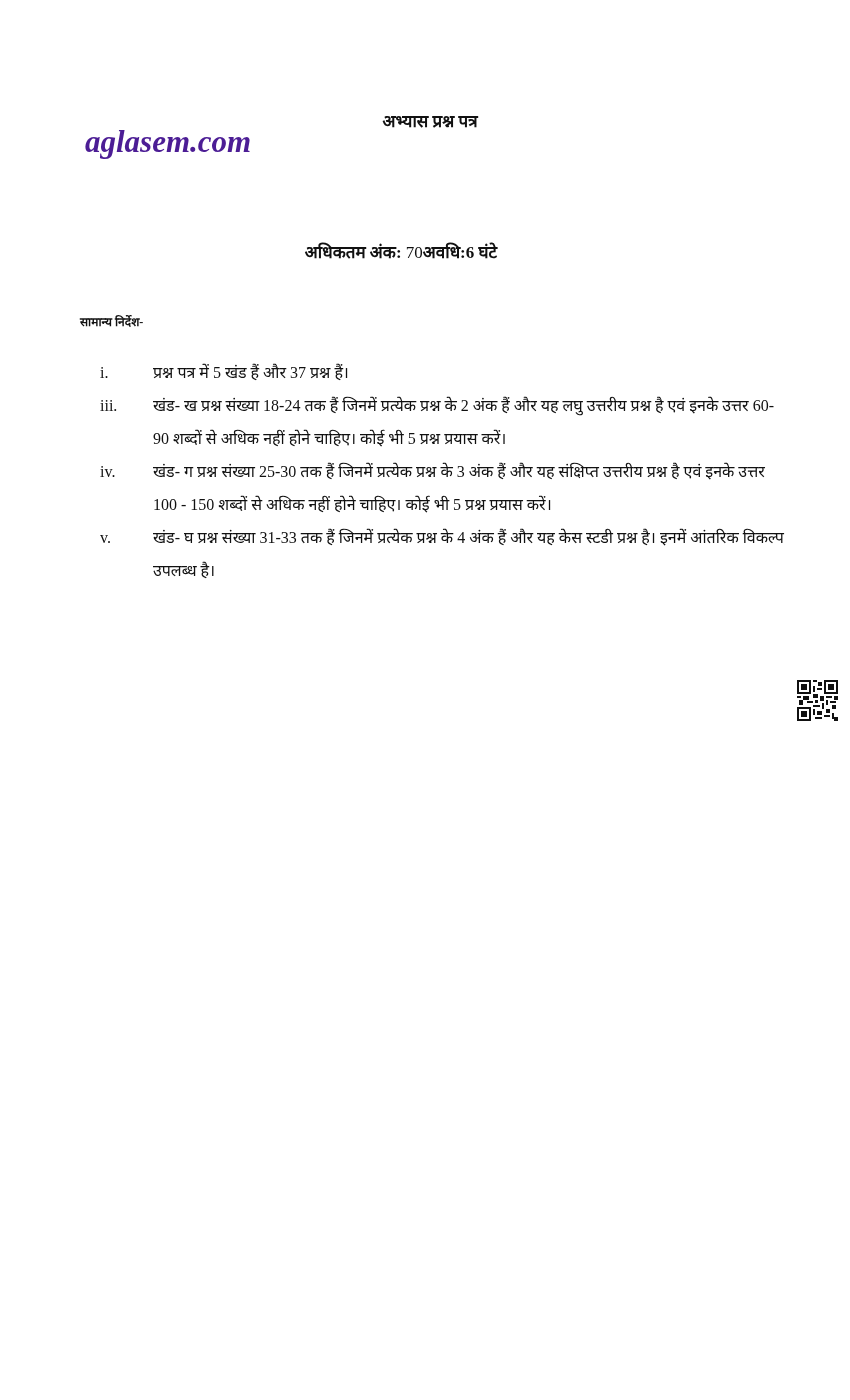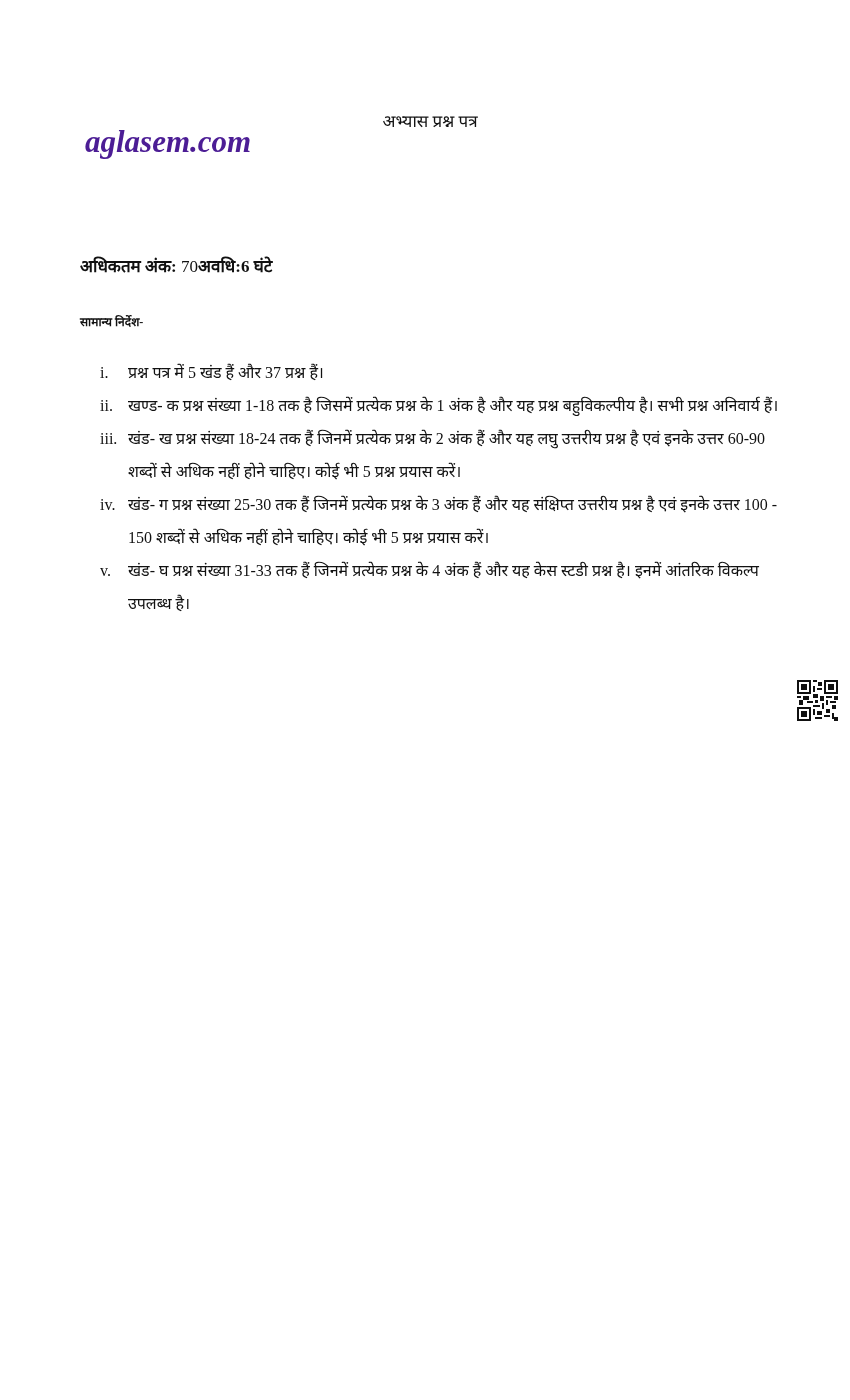--- a/index.html
+++ b/index.html
@@ -8,46 +8,46 @@
       font-family: "Liberation Serif", "DejaVu Serif", serif;
       color: #111111;
     }
     .logo {
       position: absolute; left: 85px; top: 124px;
       font-family: Liberation Serif, serif; font-style: italic; font-weight: bold;
       font-size: 31px; letter-spacing: 0px; color: #4c1d95;
     }
     .header {
       position: absolute; left: 300px; width: 260px; top: 108px;
-      text-align: center; font-weight: normal; font-size: 17px; line-height: 28px;
+      text-align: center; font-weight: bold; font-size: 17px; line-height: 28px;
     }
     .header .line { display: block; }
     .header .line.subject { margin-left: -20px; margin-right: -20px; }
     .meta-row {
-      position: absolute; left: 80px; right: 128px; top: 254px;
-      display: flex; justify-content: flex-start;
+      position: absolute; left: 80px; right: 128px; top: 240px;
+      display: flex; justify-content: center;
       font-weight: bold; font-size: 17px;
     }
     .meta-row .num { font-weight: normal; }
     .section-title {
       position: absolute; left: 80px; top: 313px;
       font-weight: bold; font-size: 12px;
     }
     .instructions {
       position: absolute; left: 80px; top: 356px; width: 705px;
       margin: 0; padding: 0; list-style: none;
       font-size: 16px; line-height: 33px;
     }
     .instructions li { display: flex; }
     .instructions .roman {
       width: 48px; flex: 0 0 48px; text-align: right; padding-right: 0px;
       box-sizing: border-box; margin-right: 0;
     }
     .instructions .roman span { display: inline-block; width: 28px; text-align: left; }
-    .instructions .text { flex: 1; }
+    .instructions .text { flex: 1; margin-left: 25px; }
     .qr {
       position: absolute; left: 797px; top: 680px; width: 41px; height: 41px;
     }
   </style>
 </head>
 <body>
 
 <div class="logo">aglasem.com</div>
 
 <div class="header">
@@ -63,24 +63,20 @@
     <span>अवधि:</span><span>6 घंटे</span>
   </div>
 </div>
 
 <div class="section-title">सामान्य निर्देश-</div>
 
 <ol class="instructions">
   <li>
     <div class="roman"><span>i.</span></div>
     <div class="text">प्रश्न पत्र में 5 खंड हैं और 37 प्रश्न हैं।</div>
-  </li>
-  <li>
-    <div class="roman"><span>ii.</span></div>
-    <div class="text">खण्ड- क प्रश्न संख्या 1-18 तक है जिसमें प्रत्येक प्रश्न के 1 अंक है और यह प्रश्न बहुविकल्पीय है। सभी प्रश्न अनिवार्य हैं।</div>
   </li>
   <li>
     <div class="roman"><span>iii.</span></div>
     <div class="text">खंड- ख प्रश्न संख्या 18-24 तक हैं जिनमें प्रत्येक प्रश्न के 2 अंक हैं और यह लघु उत्तरीय प्रश्न है एवं इनके उत्तर 60-90 शब्दों से अधिक नहीं होने चाहिए। कोई भी 5 प्रश्न प्रयास करें।</div>
   </li>
   <li>
     <div class="roman"><span>iv.</span></div>
     <div class="text">खंड- ग प्रश्न संख्या 25-30 तक हैं जिनमें प्रत्येक प्रश्न के 3 अंक हैं और यह संक्षिप्त उत्तरीय प्रश्न है एवं इनके उत्तर 100 - 150 शब्दों से अधिक नहीं होने चाहिए। कोई भी 5 प्रश्न प्रयास करें।</div>
   </li>
   <li>

